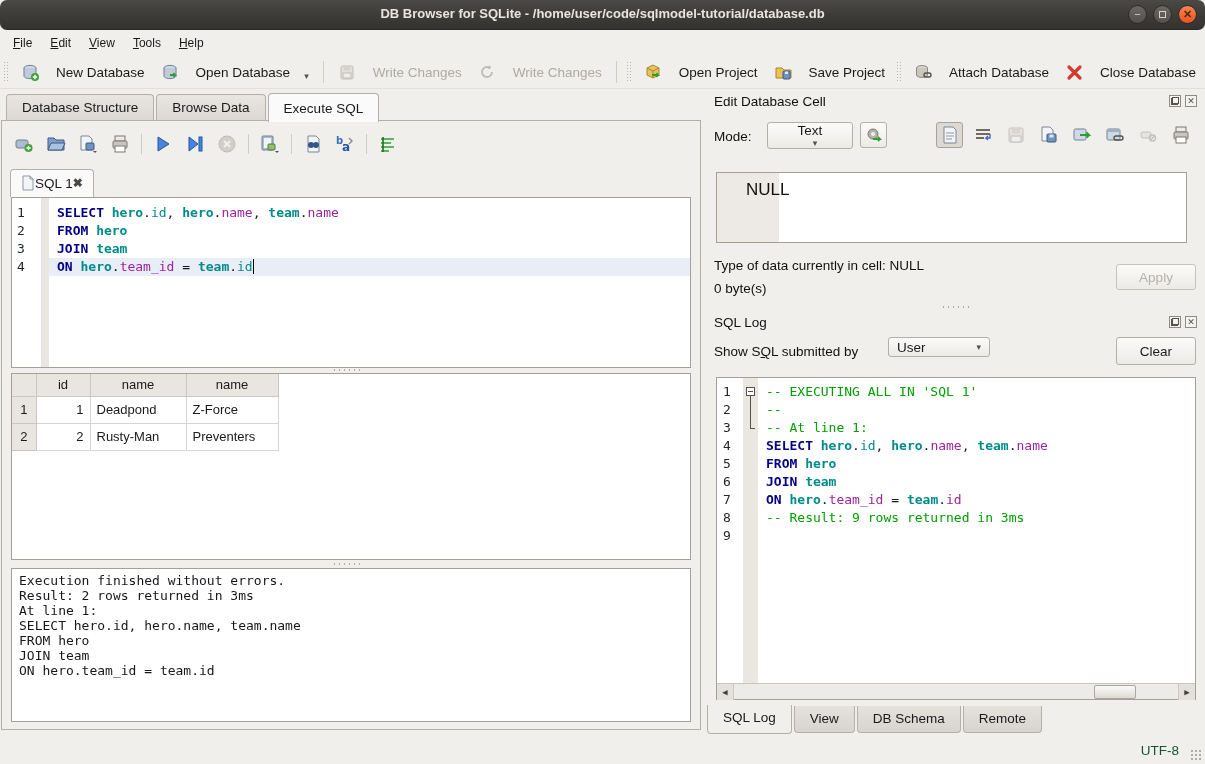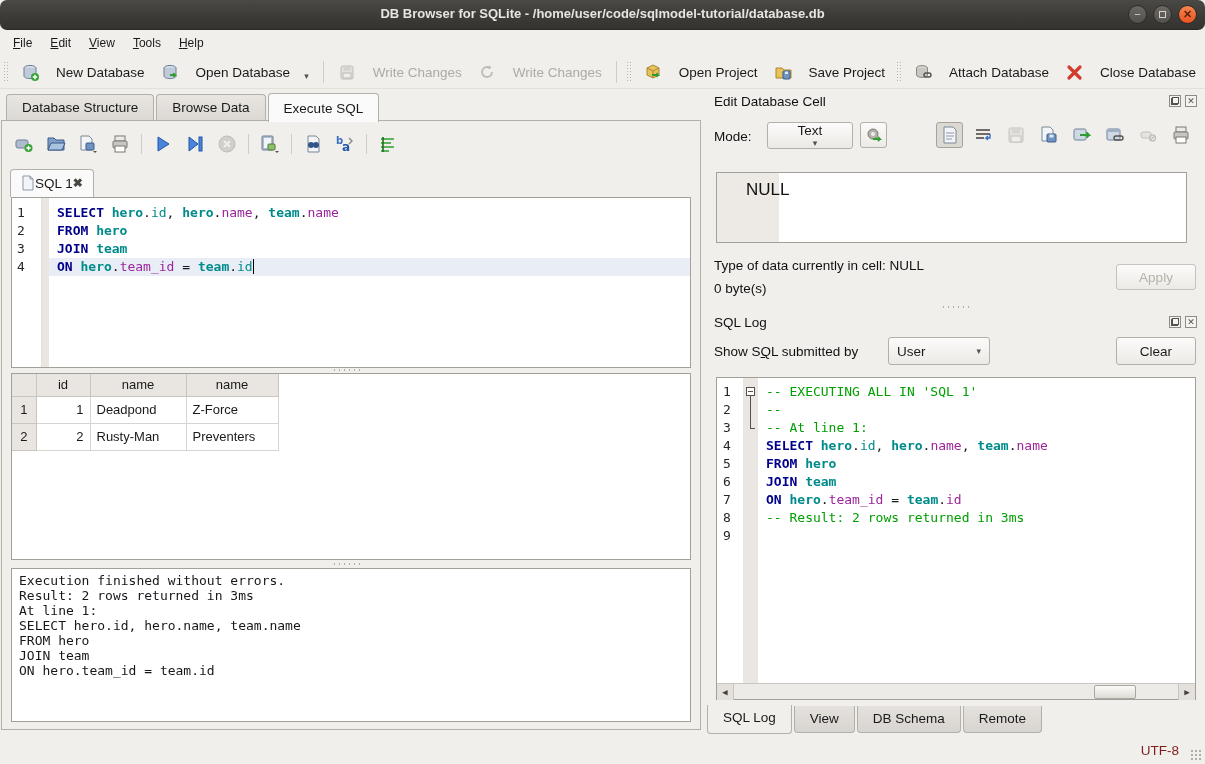--- a/index.html
+++ b/index.html
@@ -147,21 +147,21 @@
   .hs-thumb { width:42px; height:14px; margin-left:360px; background:linear-gradient(#fbfaf9,#dedbd6);
     border:1px solid #aaa6a0; border-radius:2px; }
 
   .bottom-tabs { position:absolute; left:0; top:617px; display:flex; align-items:flex-start; }
   .btab { padding:5px 15px 6px; font-size:13.5px; background:linear-gradient(#e5e2de,#d8d5d0);
     border:1px solid #b3afa9; border-top:none; border-radius:0 0 4px 4px; margin-right:2px; }
   .btab.active { background:#f1efec; padding-bottom:8px; margin-top:-1px; }
 
   
   #statusbar { position:absolute; left:0; top:735px; width:1205px; height:29px; background:#f1efec; }
-  .encoding { position:absolute; right:26px; top:8px; color:#7f1d1d; font-size:13.5px; }
+  .encoding { position:absolute; right:26px; top:8px; color:#14532d; font-size:13.5px; }
   .grip { position:absolute; right:3px; bottom:3px; width:12px; height:12px;
     background-image:radial-gradient(#b0aca6 1px, transparent 1px); background-size:4px 4px; }
 </style>
 </head>
 <body>
 
 <div id="app">
 
   <div id="titlebar">
     <div class="title">DB Browser for SQLite - /home/user/code/sqlmodel-tutorial/database.db</div>
@@ -527,21 +527,21 @@
       <div class="split-dots" style="left:234px; top:216px;"></div>
       <div class="dock-header" style="top:226px;">SQL Log</div>
       <div class="dock-btns" style="top:227px; right:8px;">
         <div class="dock-btn float"></div>
         <div class="dock-btn">✕</div>
       </div>
 
       <div class="label" style="position:absolute; left:7px; top:255px;">
         <span>Show S</span><span style="text-decoration:underline">Q</span><span>L submitted by</span>
       </div>
-      <div class="combo" style="position:absolute; left:181px; top:248px; width:102px; height:28px;">
+      <div class="combo" style="position:absolute; left:181px; top:248px; width:102px; height:20px;">
         <span>User</span>
           <span class="arr">▾</span>
       </div>
       <div class="btn accel" style="position:absolute; left:409px; top:248px; width:80px; height:28px;">Clear</div>
 
       <div class="log-frame">
         <div class="log-gutter">
           <div class="ln">1</div>
           <div class="ln">2</div>
           <div class="ln">3</div>
@@ -558,21 +558,21 @@
           <div class="fold-elbow"></div>
         </div>
         <div class="log-code">
           <div class="code-line"><span class="tok-cm">-- EXECUTING ALL IN 'SQL 1'</span></div>
           <div class="code-line"><span class="tok-cm">--</span></div>
           <div class="code-line"><span class="tok-cm">-- At line 1:</span></div>
           <div class="code-line"><span class="tok-kw">SELECT</span><span class="tok-pl"> </span><span class="tok-tb">hero</span><span class="tok-pl">.</span><span class="tok-fd">id</span><span class="tok-pl">, </span><span class="tok-tb">hero</span><span class="tok-pl">.</span><span class="tok-id">name</span><span class="tok-pl">, </span><span class="tok-tb">team</span><span class="tok-pl">.</span><span class="tok-id">name</span></div>
           <div class="code-line"><span class="tok-kw">FROM</span><span class="tok-pl"> </span><span class="tok-tb">hero</span></div>
           <div class="code-line"><span class="tok-kw">JOIN</span><span class="tok-pl"> </span><span class="tok-tb">team</span></div>
           <div class="code-line"><span class="tok-kw">ON</span><span class="tok-pl"> </span><span class="tok-tb">hero</span><span class="tok-pl">.</span><span class="tok-id">team_id</span><span class="tok-pl"> = </span><span class="tok-tb">team</span><span class="tok-pl">.</span><span class="tok-id">id</span></div>
-          <div class="code-line"><span class="tok-cm">-- Result: 2 rows returned in 3ms</span></div>
+          <div class="code-line"><span class="tok-cm">-- Result: 9 rows returned in 3ms</span></div>
           <div class="code-line"></div>
         </div>
         <div class="hscroll">
           <div class="hs-arrow left">◀</div>
           <div class="hs-thumb"></div>
           <div class="hs-arrow right">▶</div>
         </div>
       </div>
 
       <div class="bottom-tabs">

